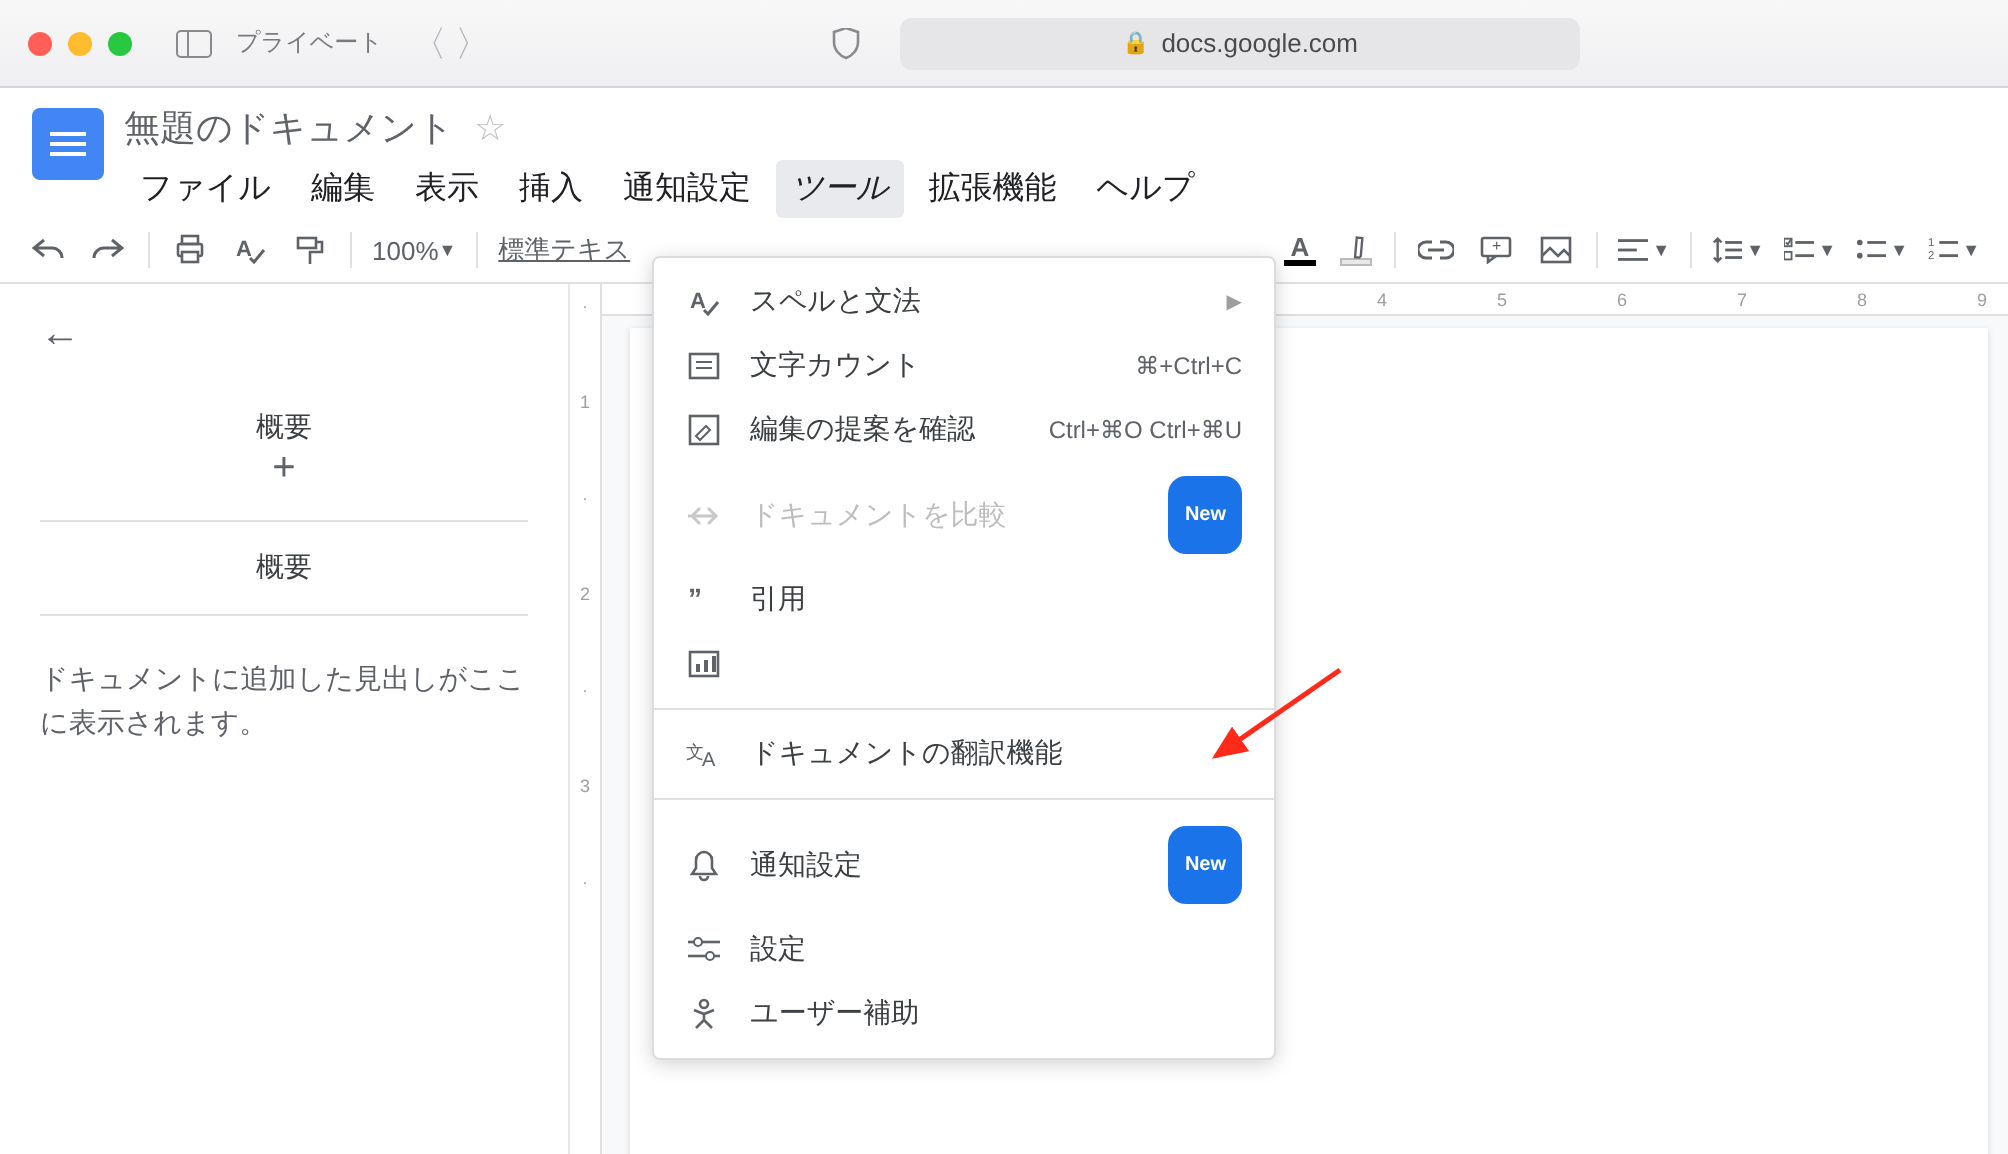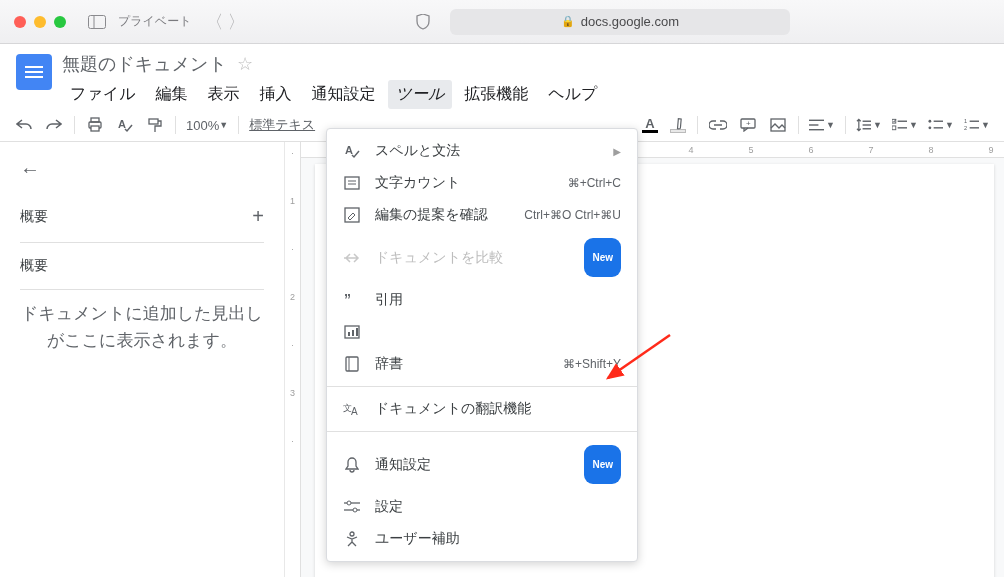--- a/index.html
+++ b/index.html
@@ -40,23 +40,23 @@
   .text-color-ico { position:relative; width:18px; height:18px; display:flex;flex-direction:column; align-items:center; justify-content:center; }
   .text-color-ico .A { font-weight:700; font-size:13px; line-height:1; }
   .text-color-ico .bar { width:16px; height:3px; background:#000; }
   .highlight-ico .bar { background:#e8e8e8; border:1px solid #bbb; height:4px;}
   .highlight-ico svg { transform:rotate(-40deg); }
 
   
   .content { display:flex; height: calc(100% - 44px - 54px - 34px); }
   .sidebar { width:285px; border-right:1px solid #e8e8e8; padding:14px 20px; background:#fff; }
   .sb-back { font-size:20px; color:#5f6368; margin-bottom:18px; cursor:pointer;}
-  .sb-row { display:flex; align-items:center; justify-content:space-between; font-size:14px; color:#3c4043; padding:8px 0; }
+  .sb-row { display:flex; align-items:center; justify-content:space-between; font-size:14px; color:#3c4043; padding:8px 0;flex-direction:column; }
   .sb-divider { border-bottom:1px solid #e0e0e0; margin:6px 0;}
-  .sb-help { font-size:17px; color:#5f6368; line-height:1.6; margin-top:10px;text-align:center;}
+  .sb-help { font-size:14px; color:#5f6368; line-height:1.6; margin-top:20px;}
   .plus { font-size:20px; color:#5f6368; cursor:pointer;}
 
   .editor { flex:1; position:relative; background:#f8f9fa; }
   .vruler { position:absolute; left:0; top:0; bottom:0; width:16px; background:#fff; border-right:1px solid #e0e0e0; display:flex; flex-direction:column; align-items:center; padding-top:6px; color:#9e9e9e; font-size:9px; gap:38px;}
   .hruler { position:absolute; top:0; left:16px; right:0; height:16px; background:#fff; border-bottom:1px solid #e0e0e0; font-size:9px; color:#9e9e9e; display:flex; align-items:center; overflow:hidden;}
   .hruler span { flex:0 0 60px; text-align:center; }
   .paper { position:absolute; left:30px; right:10px; top:22px; bottom:0; background:#fff; box-shadow:0 1px 3px rgba(0,0,0,.15); }
 
   
   .dropdown { position:absolute; top:128px; left:326px; width:312px; background:#fff; border:1px solid #dadce0; border-radius:4px; box-shadow:0 2px 10px rgba(0,0,0,.18); padding:6px 0; z-index:50;}
@@ -338,30 +338,20 @@
   <div class="dd-item">
     <span class="dd-icon">
         <svg width="16" height="14" viewBox="0 0 16 14">
           <rect x="1" y="1" width="14" height="12" fill="none" stroke="#5f6368" stroke-width="1.3"></rect>
           <rect x="4" y="7" width="2" height="4" fill="#5f6368"></rect>
           <rect x="8" y="5" width="2" height="6" fill="#5f6368"></rect>
           <rect x="12" y="3" width="2" height="8" fill="#5f6368"></rect>
         </svg>
       </span>
   </div>
-  <div class="dd-item">
-    <span class="dd-icon">
-        <svg width="14" height="16" viewBox="0 0 14 16">
-          <rect x="1" y="1" width="12" height="14" rx="1" fill="none" stroke="#5f6368" stroke-width="1.3"></rect>
-          <line x1="4" y1="1" x2="4" y2="15" stroke="#5f6368"></line>
-        </svg>
-      </span>
-    <span>辞書</span>
-    <span class="dd-shortcut">⌘+Shift+Y</span>
-  </div>
   <div class="dd-sep"></div>
   <div class="dd-item">
     <span class="dd-icon">
         <svg width="18" height="16" viewBox="0 0 18 16">
           <text x="0" y="10" font-size="9" fill="#5f6368">文</text>
           <text x="8" y="14" font-size="10" fill="#5f6368">A</text>
         </svg>
       </span>
     <span>ドキュメントの翻訳機能</span>
   </div>

